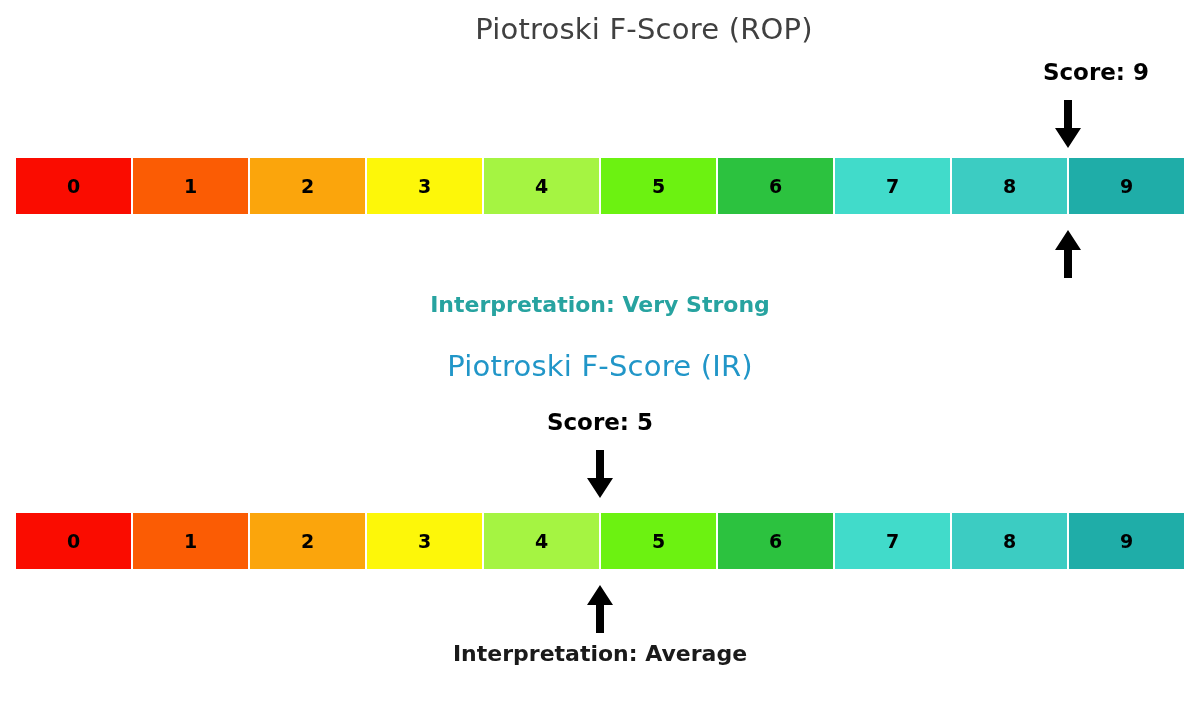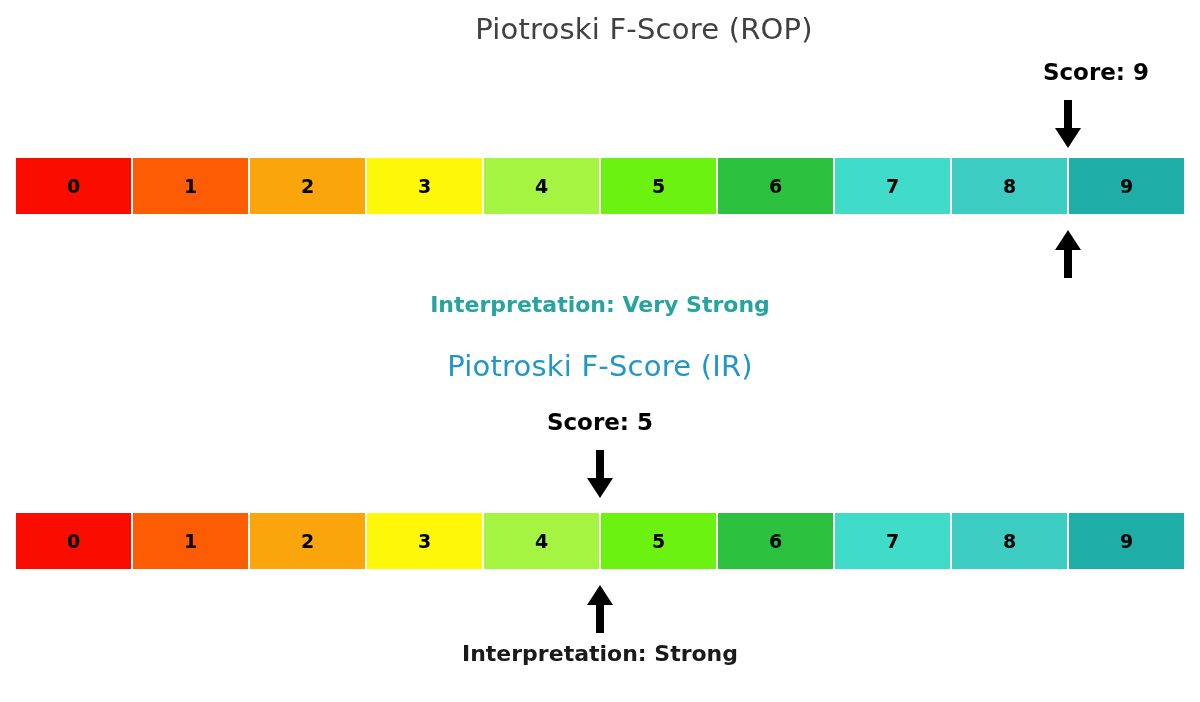--- a/index.html
+++ b/index.html
@@ -202,14 +202,14 @@
         <span>9</span>
       </div>
     </div>
 
   <div class="arrow" id="arrow-up-ir" style="left: 600px;">
     <svg width="34" height="50" viewBox="0 0 34 50" aria-hidden="true">
       <polygon points="17,2 30,22 21,22 21,50 13,50 13,22 4,22" fill="#000000"></polygon>
     </svg>
   </div>
 
-  <div class="interp" id="interp-ir" style="color: rgb(26, 26, 26); left: 600px;">Interpretation: Strong</div>
+  <div class="interp" id="interp-ir" style="color: rgb(26, 26, 26); left: 600px;">Interpretation: Average</div>
 </div>
 
 </body></html>

